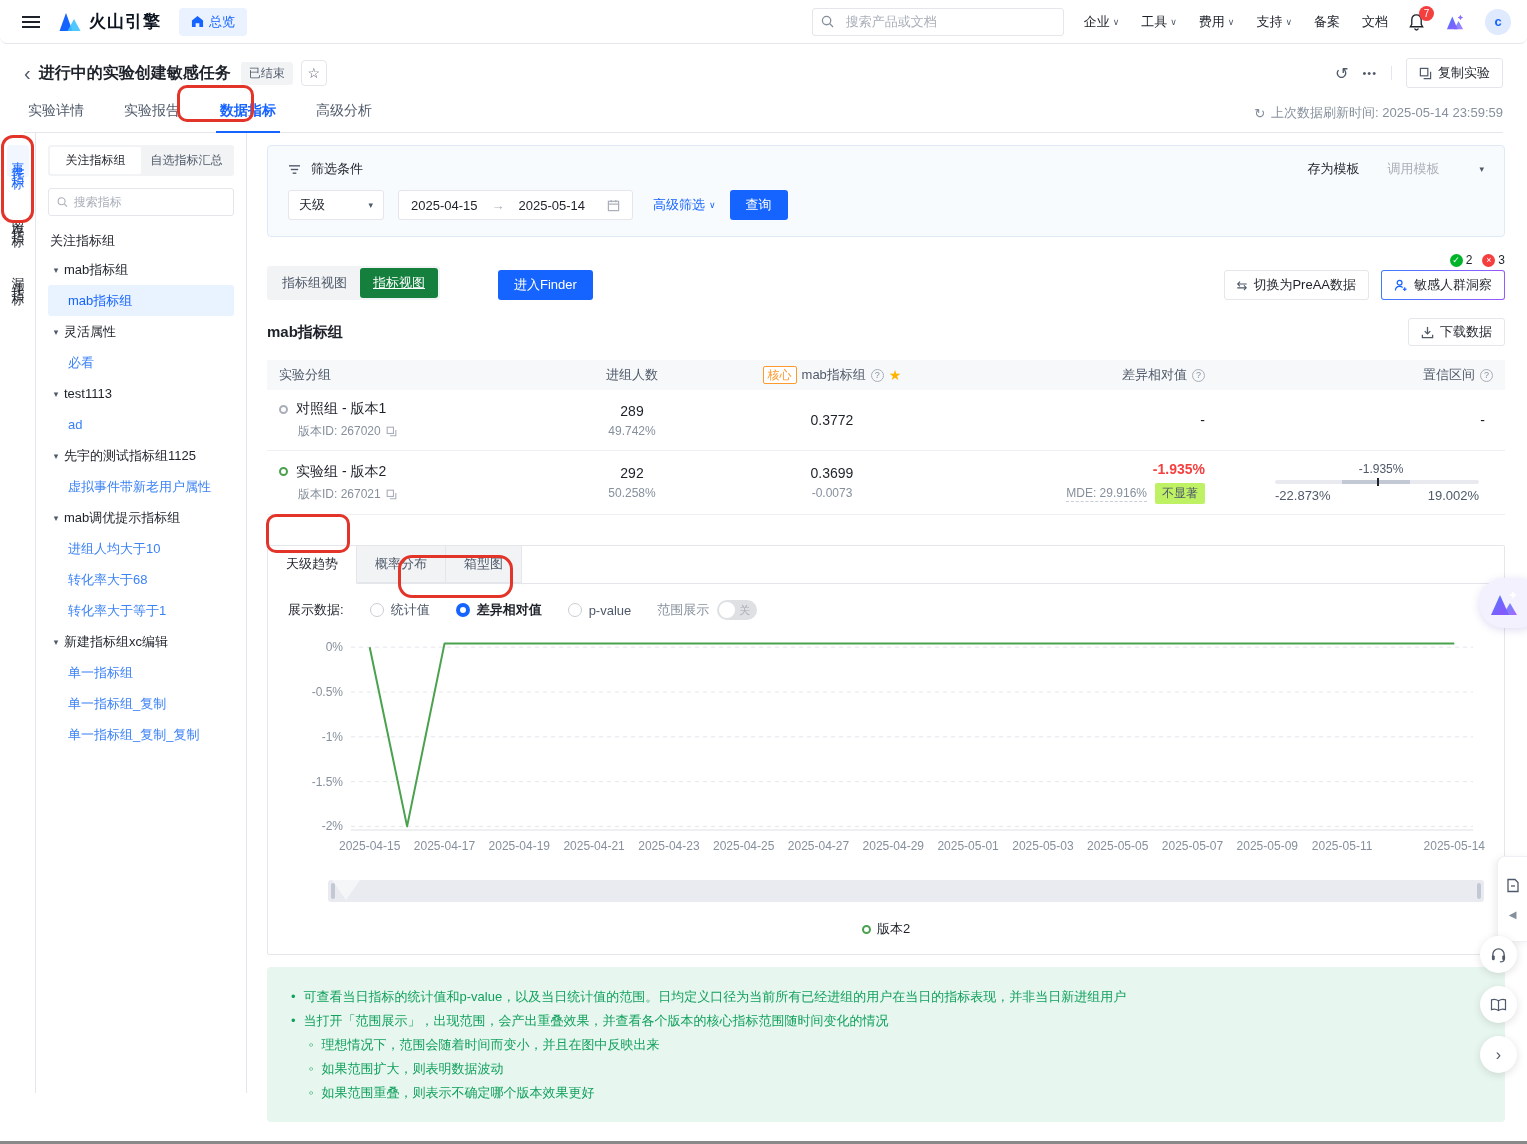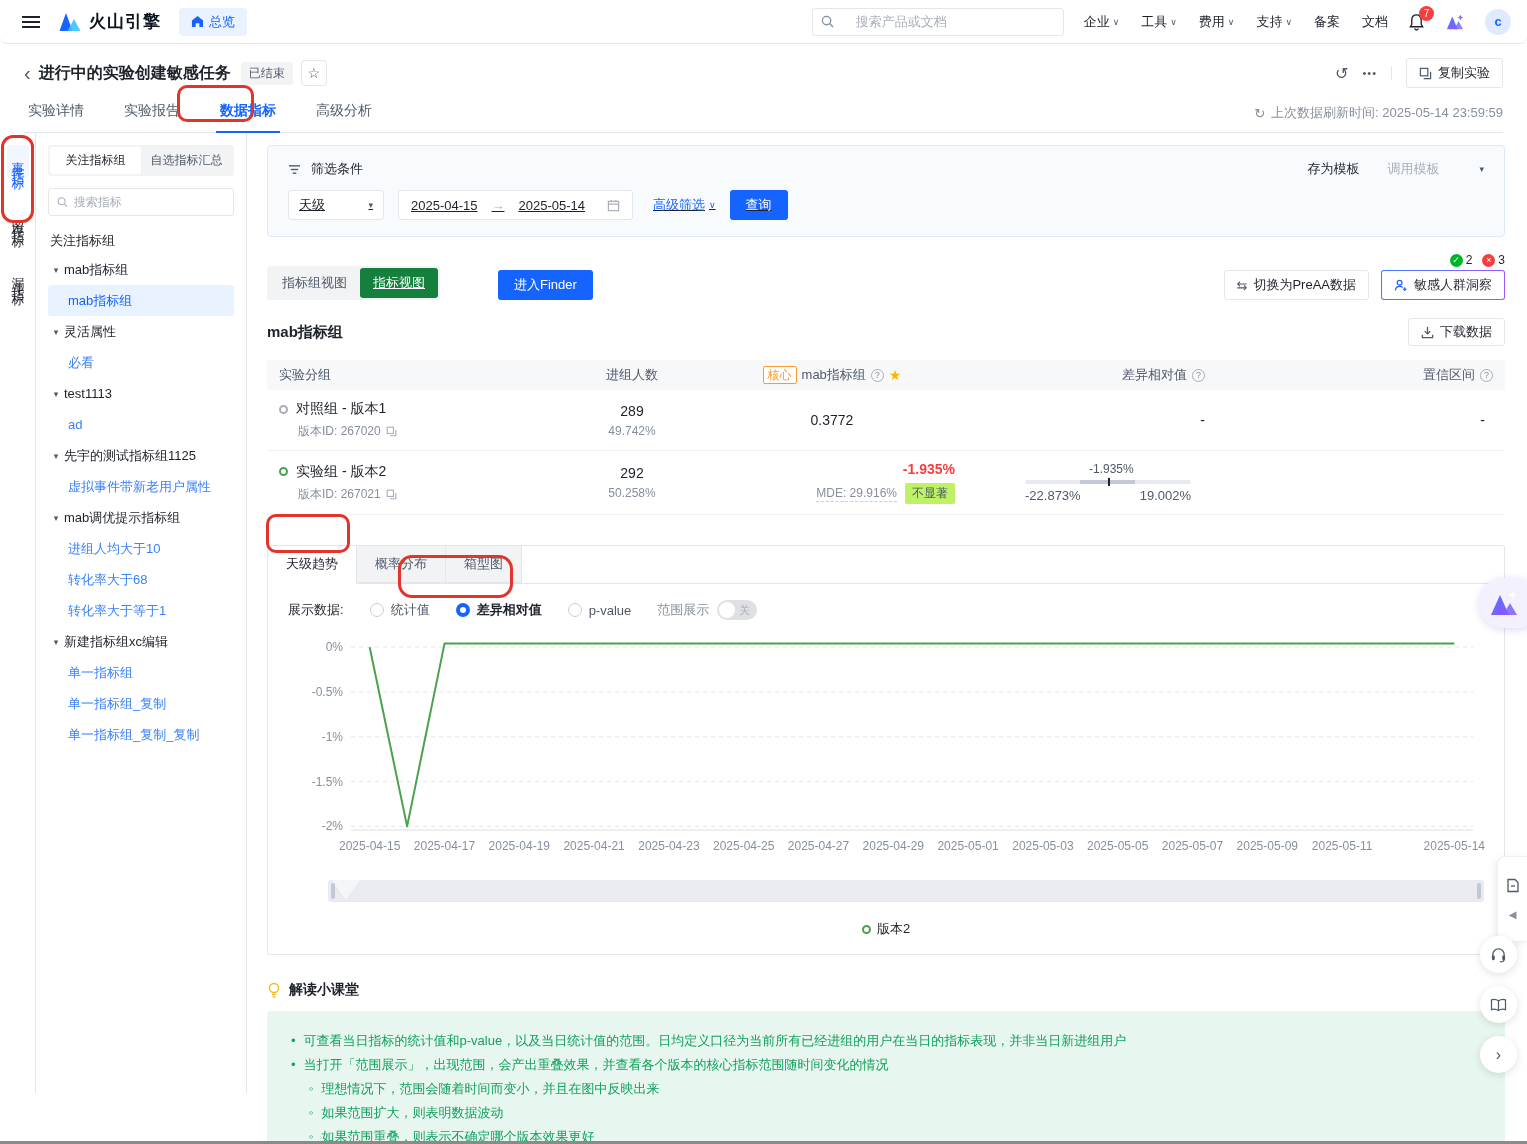--- a/index.html
+++ b/index.html
@@ -8,21 +8,21 @@
   .page { position:relative; width:1527px; height:1144px; background:#fff; overflow:hidden; }
 
   
   .topnav { height:44px; display:flex; align-items:center; padding:0 16px; border-bottom:1px solid #e5e6eb; background:#fff;border-radius:7px; }
   .hamburger { width:18px; height:12px; border-top:2px solid #1d2129; border-bottom:2px solid #1d2129; position:relative; margin:0 18px 0 6px; cursor:pointer; }
   .hamburger::after { content:""; position:absolute; left:0; right:0; top:3px; height:2px; background:#1d2129; }
   .brand { display:flex; align-items:center; gap:7px; }
   .brand-name { font-size:17px; font-weight:bold; letter-spacing:1px; color:#0c1420; }
   .overview-pill { display:flex; align-items:center; gap:5px; background:#eaf2ff; color:#1664ff; font-size:13px; border-radius:4px; padding:5px 12px; margin-left:18px; cursor:pointer; }
   .topnav-right { margin-left:auto; display:flex; align-items:center; gap:20px; }
-  .search-box { display:flex; align-items:center; gap:22px; width:252px; height:28px; border:1px solid #e5e6eb; border-radius:3px; padding:0 8px; color:#86909c; }
+  .search-box { display:flex; align-items:center; gap:12px; width:252px; height:28px; border:1px solid #e5e6eb; border-radius:3px; padding:0 8px; color:#86909c; }
   .search-box input { border:none; outline:none; flex:1; font-size:13px; color:#1d2129; background:transparent; }
   .search-box input::placeholder { color:#a9aeb8; }
   .menu-row { display:flex; align-items:center; gap:22px; }
   .menu-item { font-size:13px; color:#1d2129; display:flex; align-items:center; gap:3px; cursor:pointer; }
   .caret { font-size:9px; color:#4e5969; }
   .bell-wrap { position:relative; cursor:pointer; }
   .badge-red { position:absolute; top:-7px; right:-9px; background:#f53f3f; color:#fff; font-size:10px; min-width:15px; height:15px; border-radius:8px; display:flex; align-items:center; justify-content:center; padding:0 3px; }
   .mini-mountain { width:20px; height:18px; cursor:pointer; }
   .avatar { width:26px; height:26px; border-radius:50%; background:#dfeaff; color:#1664ff; font-size:13px; font-weight:bold; display:flex; align-items:center; justify-content:center; cursor:pointer; }
 
@@ -66,21 +66,21 @@
 
   .main { flex:1; padding:12px 22px 0 20px; position:relative; min-width:0; }
 
   
   .filter-card { background:#f8fbfe; border:1px solid #dfe9f7; border-radius:4px; padding:14px 20px 16px 20px; }
   .filter-top { display:flex; align-items:center; }
   .filter-title { font-size:13px; color:#1d2129; display:flex; align-items:center; gap:10px; }
   .filter-top-right { margin-left:auto; display:flex; align-items:center; gap:28px; font-size:13px; }
   .tpl-save { color:#1d2129; cursor:pointer; }
   .tpl-load { color:#a9aeb8; cursor:pointer; display:flex; align-items:center; gap:40px; }
-  .filter-controls { display:flex; align-items:center; gap:14px; margin-top:12px;text-decoration:underline; }
+  .filter-controls { display:flex; align-items:center; gap:14px; margin-top:12px; }
   .select-box { background:#fff; border:1px solid #e5e6eb; border-radius:3px; height:30px; display:flex; align-items:center; justify-content:space-between; padding:0 10px; width:96px; font-size:13px; cursor:pointer; }
   .date-range { background:#fff; border:1px solid #e5e6eb; border-radius:3px; height:30px; display:flex; align-items:center; gap:14px; padding:0 12px; font-size:13px; color:#1d2129; cursor:pointer; }
   .date-arrow { color:#a9aeb8; }
   .adv-filter { color:#1664ff; font-size:13px; display:flex; align-items:center; gap:4px; cursor:pointer; margin-left:6px; }
   .adv-filter .caret { color:#1664ff; }
   .btn-primary { background:#1664ff; color:#fff; border:none; border-radius:3px; height:30px; padding:0 16px; font-size:13px; cursor:pointer; }
 
   
   .toolbar-row { display:flex; align-items:flex-end; margin-top:16px; }
   .seg-ctrl { display:flex; background:#f2f3f5; border-radius:3px; padding:2px; }
@@ -500,20 +500,24 @@
               <span>版本ID: 267021</span>
               <svg class="glyph" width="11" height="11" viewBox="0 0 14 14">
                 <rect x="1.5" y="1.5" width="8" height="8" fill="none" stroke="#a9aeb8" stroke-width="1.4"></rect>
                 <path d="M5 12.5 H12.5 V5" fill="none" stroke="#a9aeb8" stroke-width="1.4"></path>
               </svg>
             </div>
           </div>
           <div class="cell cell-c">
             <div>292</div>
             <div class="sub">50.258%</div>
+          </div>
+          <div class="cell cell-c">
+            <div>0.3699</div>
+            <div class="sub">-0.0073</div>
           </div>
           <div class="cell cell-r">
             <div class="neg">-1.935%</div>
             <div class="mde-row">
               <span class="mde-txt">MDE: 29.916%</span>
               <span class="nosig">不显著</span>
             </div>
           </div>
           <div class="cell">
             <div class="ci-wrap">
@@ -596,28 +600,20 @@
           <span class="dipshape"></span>
           <span class="slider-handle" style="left:3px;"></span>
           <span class="slider-handle" style="right:3px;"></span>
         </div>
         <div class="legend-row">
           <span class="legend-ring"></span>
           <span>版本2</span>
         </div>
       </div>
 
-      <div class="tips-title">
-        <svg class="glyph" width="14" height="16" viewBox="0 0 14 16">
-          <circle cx="7" cy="6" r="4.6" fill="none" stroke="#f7ba1e" stroke-width="1.5"></circle>
-          <line x1="5" y1="12.5" x2="9" y2="12.5" stroke="#f7ba1e" stroke-width="1.5"></line>
-          <line x1="5.6" y1="15" x2="8.4" y2="15" stroke="#f7ba1e" stroke-width="1.5"></line>
-        </svg>
-        <span>解读小课堂</span>
-      </div>
       <div class="tips-box" id="tips-slot">
           <div class="tip-line">
             <span class="bullet">•</span>
             <span>可查看当日指标的统计值和p-value，以及当日统计值的范围。日均定义口径为当前所有已经进组的用户在当日的指标表现，并非当日新进组用户</span>
           </div>
           <div class="tip-line">
             <span class="bullet">•</span>
             <span>当打开「范围展示」，出现范围，会产出重叠效果，并查看各个版本的核心指标范围随时间变化的情况</span>
           </div>
           <div class="tip-line sub">

